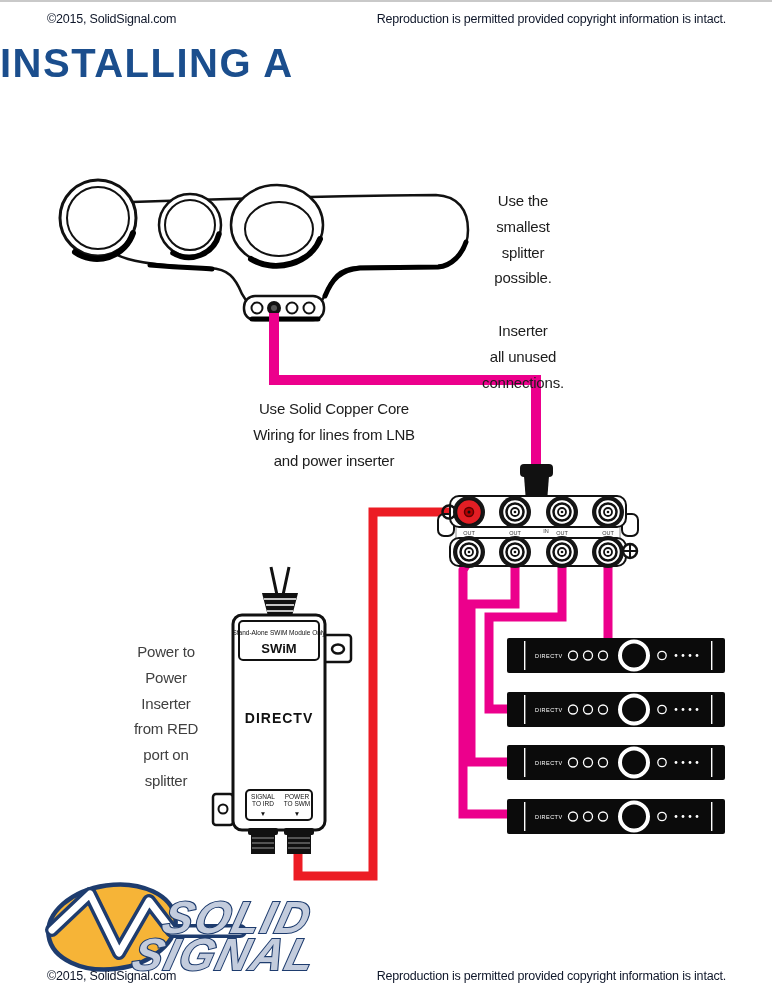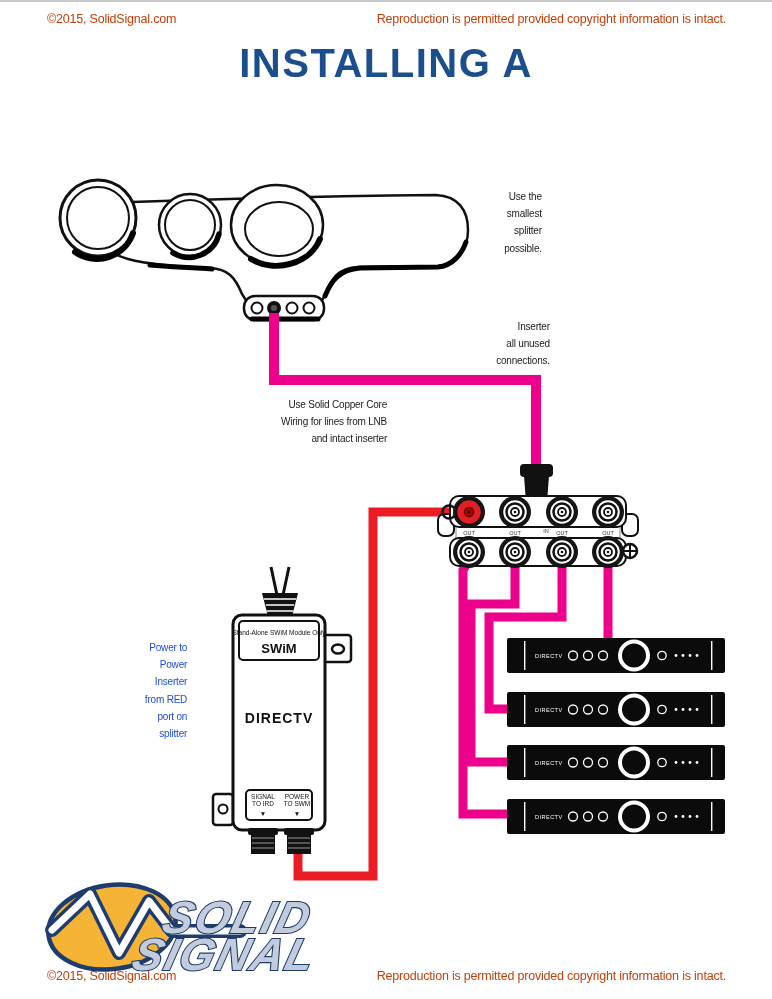--- a/index.html
+++ b/index.html
@@ -3,36 +3,36 @@
 <meta charset="utf-8">
 <style>
   html,body { margin:0; padding:0; background:#fff; }
   .page {
     position:relative; width:772px; height:999px; background:#fff;
     font-family:"Liberation Sans", sans-serif; overflow:hidden;
     border-top:2px solid #c9c9c9;
   }
   .copyline {
     position:absolute; left:47px; right:46px; display:flex;
-    justify-content:space-between; font-size:12.5px; color:#c2410c;
+    justify-content:space-between; font-size:12.5px; color:#0f172a;
     letter-spacing:-0.2px;
   }
   .copyline.top { top:10px; }
   .copyline.bottom { top:967px; }
   .title {
-    position:absolute; top:40px; left:0; right:0; text-align:center;
+    position:absolute; top:40px; left:0; right:0; text-align:left;
     font-weight:bold; font-size:40px; line-height:1.08; color:#1B4E8D;
     letter-spacing:1.5px;
   }
   .note {
-    position:absolute; font-size:10px; line-height:1.72; color:#1c1c1c;
-    text-align:right; white-space:pre-line; transform:translateX(-50%);
+    position:absolute; font-size:15px; line-height:1.72; color:#1c1c1c;
+    text-align:center; white-space:pre-line; transform:translateX(-50%);
     letter-spacing:-0.2px;
   }
-  .note.red { color:#1d4ed8; }
+  .note.red { color:#404040; }
   svg { position:absolute; top:0; left:0; }
   .tiny { font-family:"Liberation Sans",sans-serif; font-size:5.5px; fill:#333; }
   .pi-small { font-family:"Liberation Sans",sans-serif; font-size:6.5px; fill:#111; }
   .rx-brand { font-family:"Liberation Sans",sans-serif; font-size:5.5px; fill:#fff; letter-spacing:0.5px; }
   .logo-word {
     font-family:"Liberation Sans",sans-serif; font-style:italic; font-weight:bold;
     font-size:45px; letter-spacing:2px; fill:#C3CCDD; stroke:#1E3C6E;
     stroke-width:2.2px; paint-order:stroke;
   }
 </style>
@@ -261,21 +261,21 @@
 
   <div class="note" style="left:523px; top:186px;">Use the
 smallest
 splitter
 possible.</div>
   <div class="note" style="left:523px; top:316px;">Inserter
 all unused
 connections.</div>
   <div class="note" style="left:334px; top:394px;">Use Solid Copper Core
 Wiring for lines from LNB
-and intact inserter</div>
+and power inserter</div>
   <div class="note red" style="left:166px; top:637px;">Power to
 Power
 Inserter
 from RED
 port on
 splitter</div>
 
   <div class="copyline bottom">
     <span>©2015, SolidSignal.com</span>
     <span>Reproduction is permitted provided copyright information is intact.</span>

